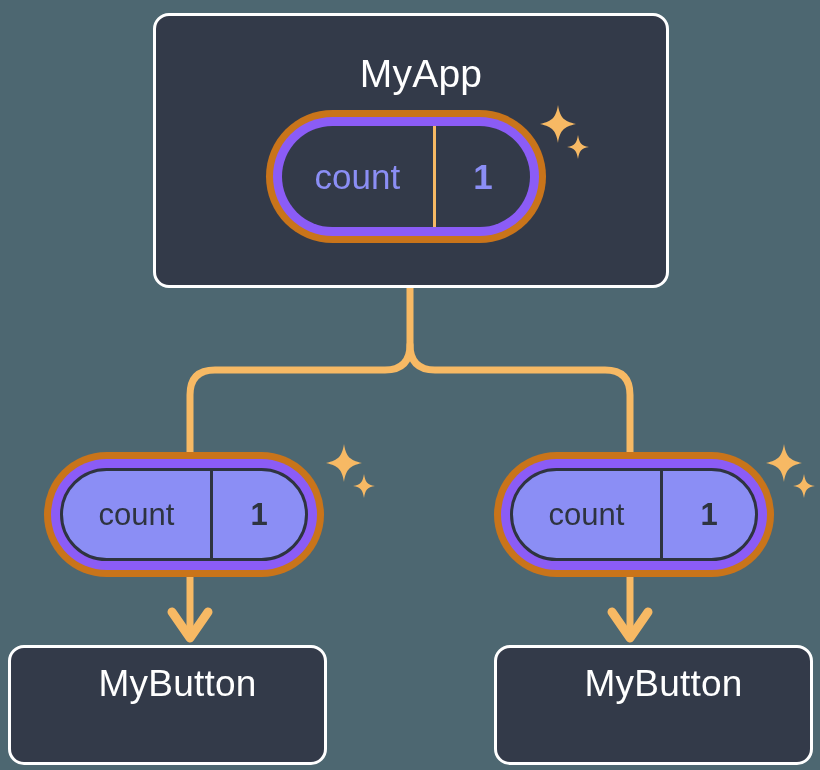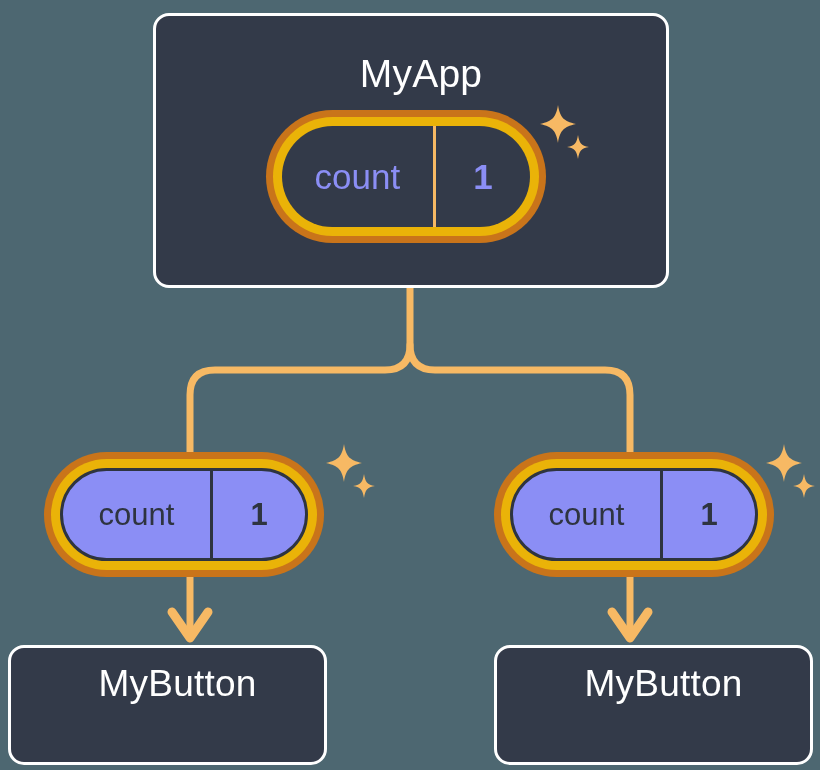--- a/index.html
+++ b/index.html
@@ -79,21 +79,21 @@
     border-radius: 999px;
     background: #c9741a;                 
     padding: 7px;
     z-index: 4;
   }
   .pill-inner {
     box-sizing: border-box;
     width: 100%;
     height: 100%;
     border-radius: 999px;
-    background: #eab308;                 
+    background: #8b5cf6;                 
     padding: 9px;
   }
   .pill-core {
     box-sizing: border-box;
     width: 100%;
     height: 100%;
     border-radius: 999px;
     display: flex;
     align-items: stretch;
     overflow: hidden;

